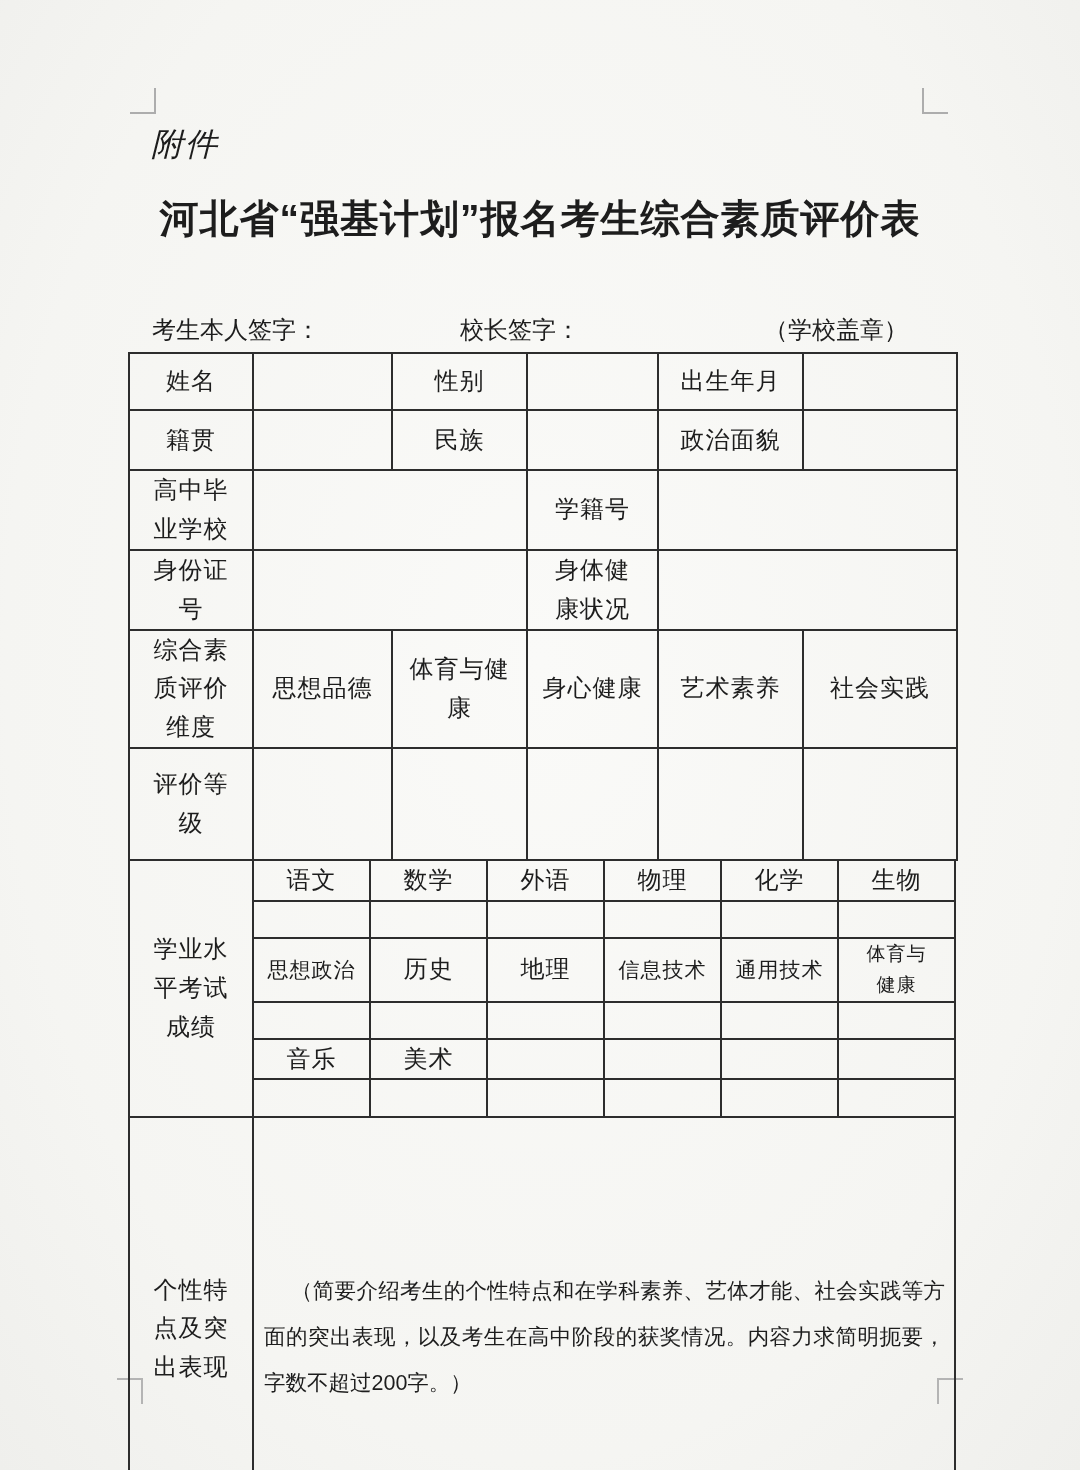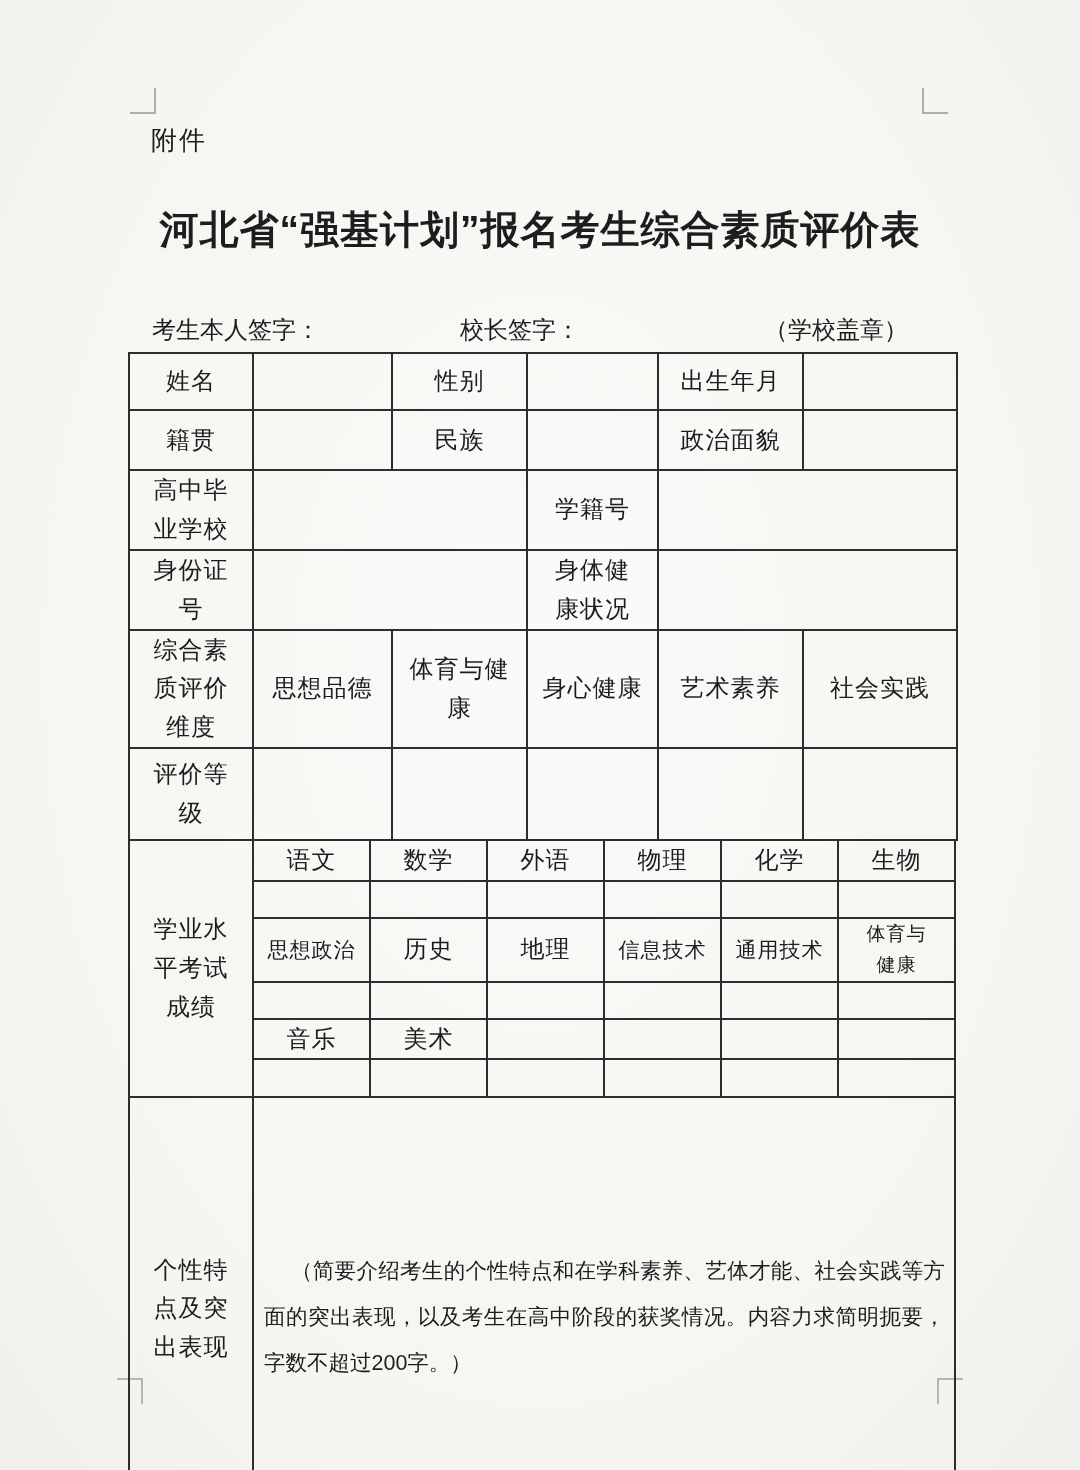--- a/index.html
+++ b/index.html
@@ -15,24 +15,24 @@
 
   
   .crop { position:absolute; width:26px; height:26px; }
   .crop.tl { left:130px; top:88px;   border-right:2px solid #adadad; border-bottom:2px solid #adadad; }
   .crop.tr { left:922px; top:88px;   border-left:2px solid #adadad;  border-bottom:2px solid #adadad; }
   .crop.bl { left:117px; top:1378px; border-right:2px solid #b4b4b4; border-top:2px solid #b4b4b4; }
   .crop.br { left:937px; top:1378px; border-left:2px solid #b4b4b4;  border-top:2px solid #b4b4b4; }
 
   .attachment {
     position:absolute; left:151px; top:123px;
-    font-size:26px; letter-spacing:2px;
+    font-size:32px; letter-spacing:2px;font-style:italic;
   }
   .title {
-    position:absolute; left:0; top:203px; width:1080px;
+    position:absolute; left:0; top:192px; width:1080px;
     text-align:center; font-size:39px; font-weight:bold; letter-spacing:1px;
     white-space:nowrap;
   }
   .sigline { position:absolute; top:314px; left:0; width:1080px; font-size:24px; }
   .sig-candidate { position:absolute; left:152px; top:0;text-align:right; }
   .sig-principal { position:absolute; left:460px; top:0; }
   .sig-seal      { position:absolute; left:764px; top:0; }
 
   .form { position:absolute; left:128px; top:352px; width:828px; }
   table.tbl { border-collapse:collapse; table-layout:fixed; width:828px; }
@@ -114,21 +114,21 @@
       <td colspan="2"></td>
     </tr>
     <tr style="height:79px">
       <td class="lbl wrap4">综合素质评价维度</td>
       <td class="lbl">思想品德</td>
       <td class="lbl">体育与健康</td>
       <td class="lbl">身心健康</td>
       <td class="lbl">艺术素养</td>
       <td class="lbl">社会实践</td>
     </tr>
-    <tr style="height:92px">
+    <tr style="height:112px">
       <td class="lbl">评价等级</td>
       <td></td>
       <td></td>
       <td></td>
       <td></td>
       <td></td>
     </tr>
   </tbody>
     </table>
 

